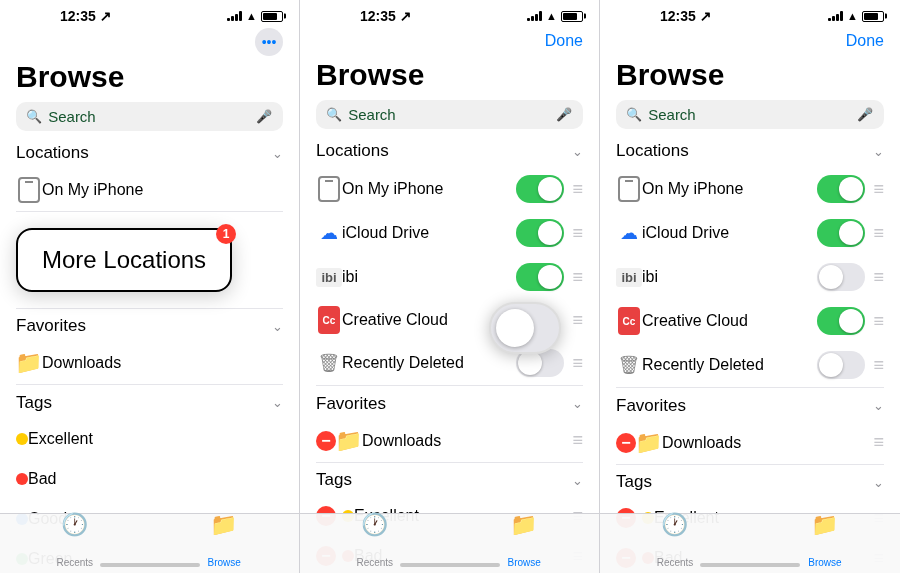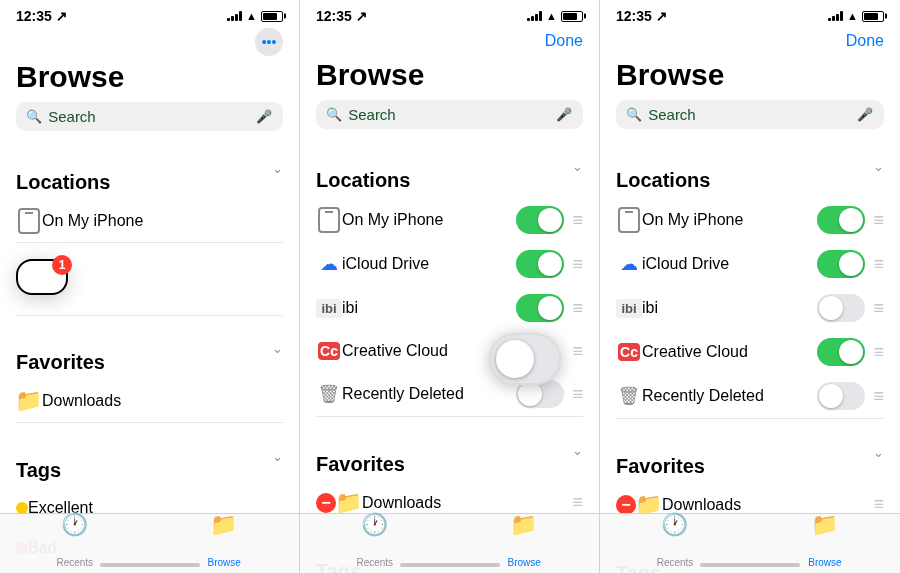--- a/index.html
+++ b/index.html
@@ -22,21 +22,21 @@
       position: relative;
     }
     .status-bar {
       display: flex;
       justify-content: space-between;
       align-items: center;
       padding: 8px 16px 4px;
       font-size: 12px;
       font-weight: 600;
     }
-    .status-time { font-size: 14px; font-weight: 700; }
+    .status-time { font-size: 14px; font-weight: 700; margin-left: 44px; }
     .status-icons { display: flex; align-items: center; gap: 4px; }
     .signal-bars { display: flex; align-items: flex-end; gap: 1px; height: 10px; }
     .signal-bar { width: 3px; background: #000; border-radius: 1px; }
     .signal-bar:nth-child(1) { height: 3px; }
     .signal-bar:nth-child(2) { height: 5px; }
     .signal-bar:nth-child(3) { height: 7px; }
     .signal-bar:nth-child(4) { height: 10px; }
     .wifi-icon { font-size: 11px; }
     .battery { width: 22px; height: 11px; border: 1.5px solid #000; border-radius: 2px; position: relative; display: inline-flex; align-items: center; padding: 1px; }
     .battery::after { content: ''; position: absolute; right: -4px; top: 50%; transform: translateY(-50%); width: 2px; height: 5px; background: #000; border-radius: 0 1px 1px 0; }
@@ -70,21 +70,21 @@
     }
     .search-icon-el { color: #8e8e93; font-size: 13px; }
     .search-placeholder { color: #14532d; font-size: 15px; flex: 1; }
     .mic-icon { color: #8e8e93; font-size: 13px; }
     .section-header {
       display: flex;
       justify-content: space-between;
       align-items: center;
       padding: 0 16px 6px;
     }
-    .section-title { font-size: 20px; font-weight: 700; margin-top: 28px; }
+    .section-title { font-size: 17px; font-weight: 400; }
     .chevron-icon { color: #8e8e93; font-size: 13px; }
     .list-item {
       display: flex;
       align-items: center;
       padding: 8px 16px;
       min-height: 40px;
     }
     .item-icon { width: 26px; height: 26px; display: flex; align-items: center; justify-content: center; }
     .item-label { font-size: 16px; flex: 1; color: #000; }
     .item-right { display: flex; align-items: center; gap: 8px; }
@@ -180,21 +180,21 @@
       font-size: 12px;
       font-weight: 600;
     }
     .content-scroll {
       flex: 1;
       overflow: hidden;
       padding-bottom: 60px;
     }
     
     .ibi-logo { font-size: 13px; font-weight: 700; color: #555; background: #f0f0f0; padding: 2px 5px; border-radius: 3px; }
-    .cc-icon { width: 22px; height: 18px; background: #e84040; border-radius: 4px; display: flex; align-items: center; justify-content: center; color: #fff; font-size: 14px; font-weight: 700; }
+    .cc-icon { width: 22px; height: 28px; background: #e84040; border-radius: 4px; display: flex; align-items: center; justify-content: center; color: #fff; font-size: 10px; font-weight: 700; }
     .onmyphone-icon { 
       width: 22px; height: 26px; border: 2px solid #888; border-radius: 4px;
       display: flex; align-items: center; justify-content: center;
       position: relative;
     }
     .onmyphone-icon::before {
       content: '';
       width: 8px; height: 2px;
       background: #888;
       position: absolute;
@@ -239,20 +239,21 @@
     <div class="list-item">
       <div class="item-icon">
         <div class="onmyphone-icon"></div>
       </div>
       <span class="item-label">On My iPhone</span>
     </div>
     <div class="divider"></div>
 
     <div style="position:relative; padding: 16px 16px;">
       <div class="more-locations-overlay" style="position:relative; transform:none; left:auto; top:auto; margin: 0 auto; display:inline-flex;">
+        <span class="more-locations-text">More Locations</span>
         <div class="notification-badge">1</div>
       </div>
     </div>
 
     <div class="divider"></div>
     <div style="height:8px"></div>
     <div class="section-header">
       <span class="section-title">Favorites</span>
       <span class="chevron-icon">⌄</span>
     </div>

